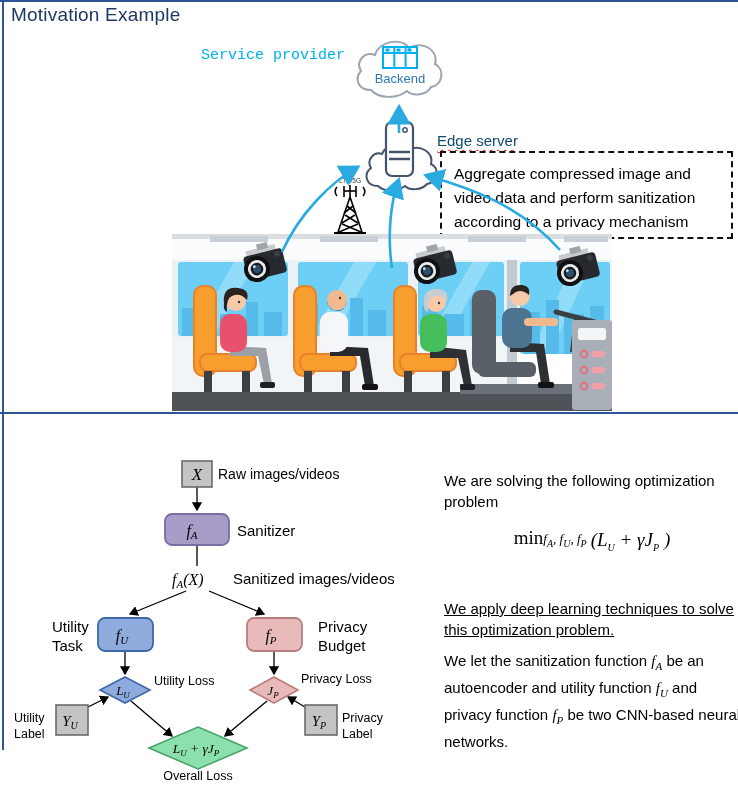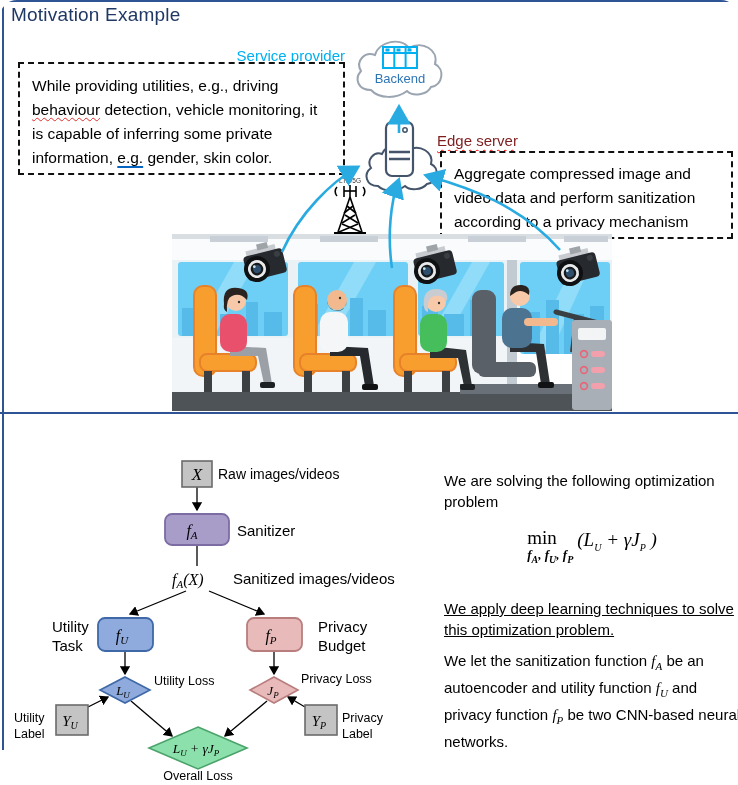--- a/index.html
+++ b/index.html
@@ -1,32 +1,32 @@
 <!DOCTYPE html>
 <html><head>
 <meta charset="utf-8">
 <style>
   html,body{margin:0;padding:0;background:#fff;}
   #page{position:relative;width:738px;height:785px;background:#fff;overflow:hidden;
-        font-family:"Liberation Sans",sans-serif;color:#000;border-radius:17px;}
+        font-family:"Liberation Sans",sans-serif;color:#000;}
   .hline{position:absolute;left:0;width:738px;height:2px;background:#2F5496;}
   .vline{position:absolute;left:2px;top:0;width:2px;height:750px;background:#2F5496;}
   .slide-title{position:absolute;font-size:19px;color:#1F3864;letter-spacing:.2px;}
-  .cyanlbl{position:absolute;color:#00B0F0;font-size:15px;}
-  .redlbl{position:absolute;color:#7f1d1d;font-size:15px;text-decoration:underline wavy #FF0000 1px;text-underline-offset:3px;text-align:center;}
+  .cyanlbl{position:absolute;color:#00B0F0;font-size:15px;font-family:Liberation Mono, monospace;}
+  .redlbl{position:absolute;color:#0c4a6e;font-size:15px;text-decoration:underline wavy #FF0000 1px;text-underline-offset:3px;text-align:center;}
   .dashedbox{position:absolute;border:2px dashed #111;background:#fff;font-size:15.5px;line-height:24px;}
   .wavy-red{text-decoration:underline wavy #E03131 1px;text-underline-offset:2px;}
   .blue-underline{text-decoration:underline solid #0563C1 2px;text-underline-offset:3px;}
   .abs{position:absolute;}
   .rc-text{position:absolute;left:444px;width:302px;font-size:15px;line-height:21px;}
   .formula{position:absolute;left:462px;width:260px;display:flex;justify-content:center;align-items:flex-start;
            font-family:"Liberation Serif",serif;font-size:19px;}
-  .minblock{display:inline-flex;flex-direction:column;align-items:flex-start;margin-right:4px;}
+  .minblock{display:inline-flex;align-items:flex-end;margin-right:4px;}
   .minword{font-style:normal;}
-  .minsub{font-size:13px;font-style:italic;margin-top:-2px;white-space:nowrap;font-weight:bold;}
+  .minsub{font-size:13px;font-style:italic;margin-top:-2px;white-space:nowrap;}
   .minsub sub,.expr sub{font-size:10px;}
   .expr{font-style:italic;padding-top:2px;white-space:nowrap;}
   .expr sub{font-style:italic;}
   .inline-math{font-family:"Liberation Serif",serif;font-style:italic;}
   .inline-math sub{font-size:11px;}
   svg text{font-family:"Liberation Sans",sans-serif;}
   svg .tmath{font-family:"Liberation Serif",serif;font-style:italic;}
 </style>
 </head>
 <body>
@@ -34,23 +34,20 @@
 <div id="page">
 
   <div class="hline" style="top:0;"></div>
   <div class="hline" style="top:412px;"></div>
   <div class="vline"></div>
 
   <div class="slide-title" style="left:11px;top:4px;">Motivation Example</div>
 
   <div class="cyanlbl" style="left:18px;top:47px;width:327px;text-align:right;">Service provider</div>
 
-  <div class="dashedbox" style="left:18px;top:62px;width:299px;height:89px;padding:10px 12px;">
-    <span>While providing utilities, e.g., driving </span><span class="wavy-red">behaviour</span><span> detection, vehicle monitoring, it is capable of inferring some private information, </span><span class="blue-underline">e.g.</span><span> gender, skin color.</span>
-  </div>
 
   <svg class="abs" style="left:352px;top:33px;" width="96" height="72" viewBox="0 0 96 72">
     <path d="M 19 57 C 6 57 2 46 9 38 C 3 28 13 18 23 22 C 27 8 49 4 57 15 C 70 7 87 17 83 31 C 93 36 91 52 79 54 C 75 62 61 64 55 58 C 45 66 27 66 19 57 Z" fill="#FFFFFF" stroke="#9AA5B1" stroke-width="2"></path>
     <g stroke="#00B0F0" stroke-width="2" fill="none">
       <rect x="31" y="14" width="34" height="21"></rect>
       <line x1="42.3" y1="14" x2="42.3" y2="35"></line>
       <line x1="53.6" y1="14" x2="53.6" y2="35"></line>
       <line x1="31" y1="20" x2="65" y2="20"></line>
       <g fill="#00B0F0" stroke="none">
         <rect x="33.5" y="15.5" width="4" height="3"></rect>

